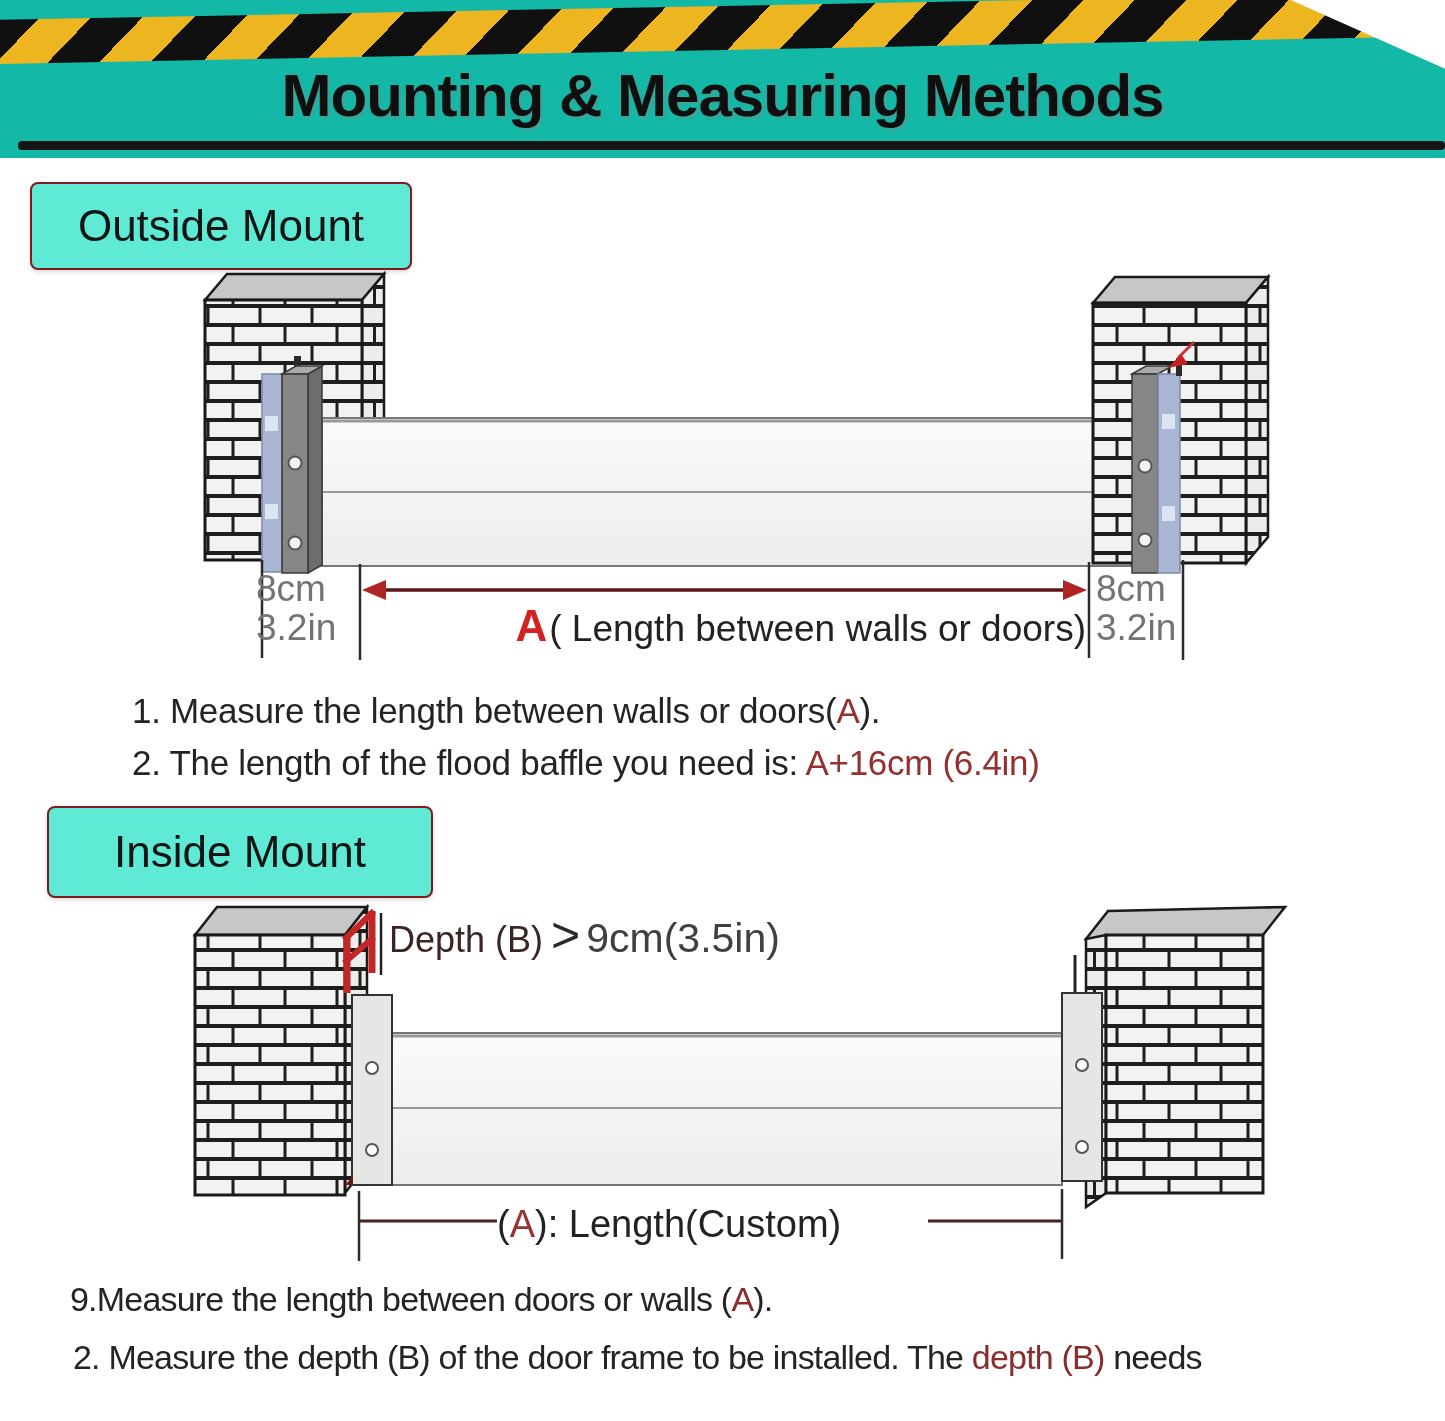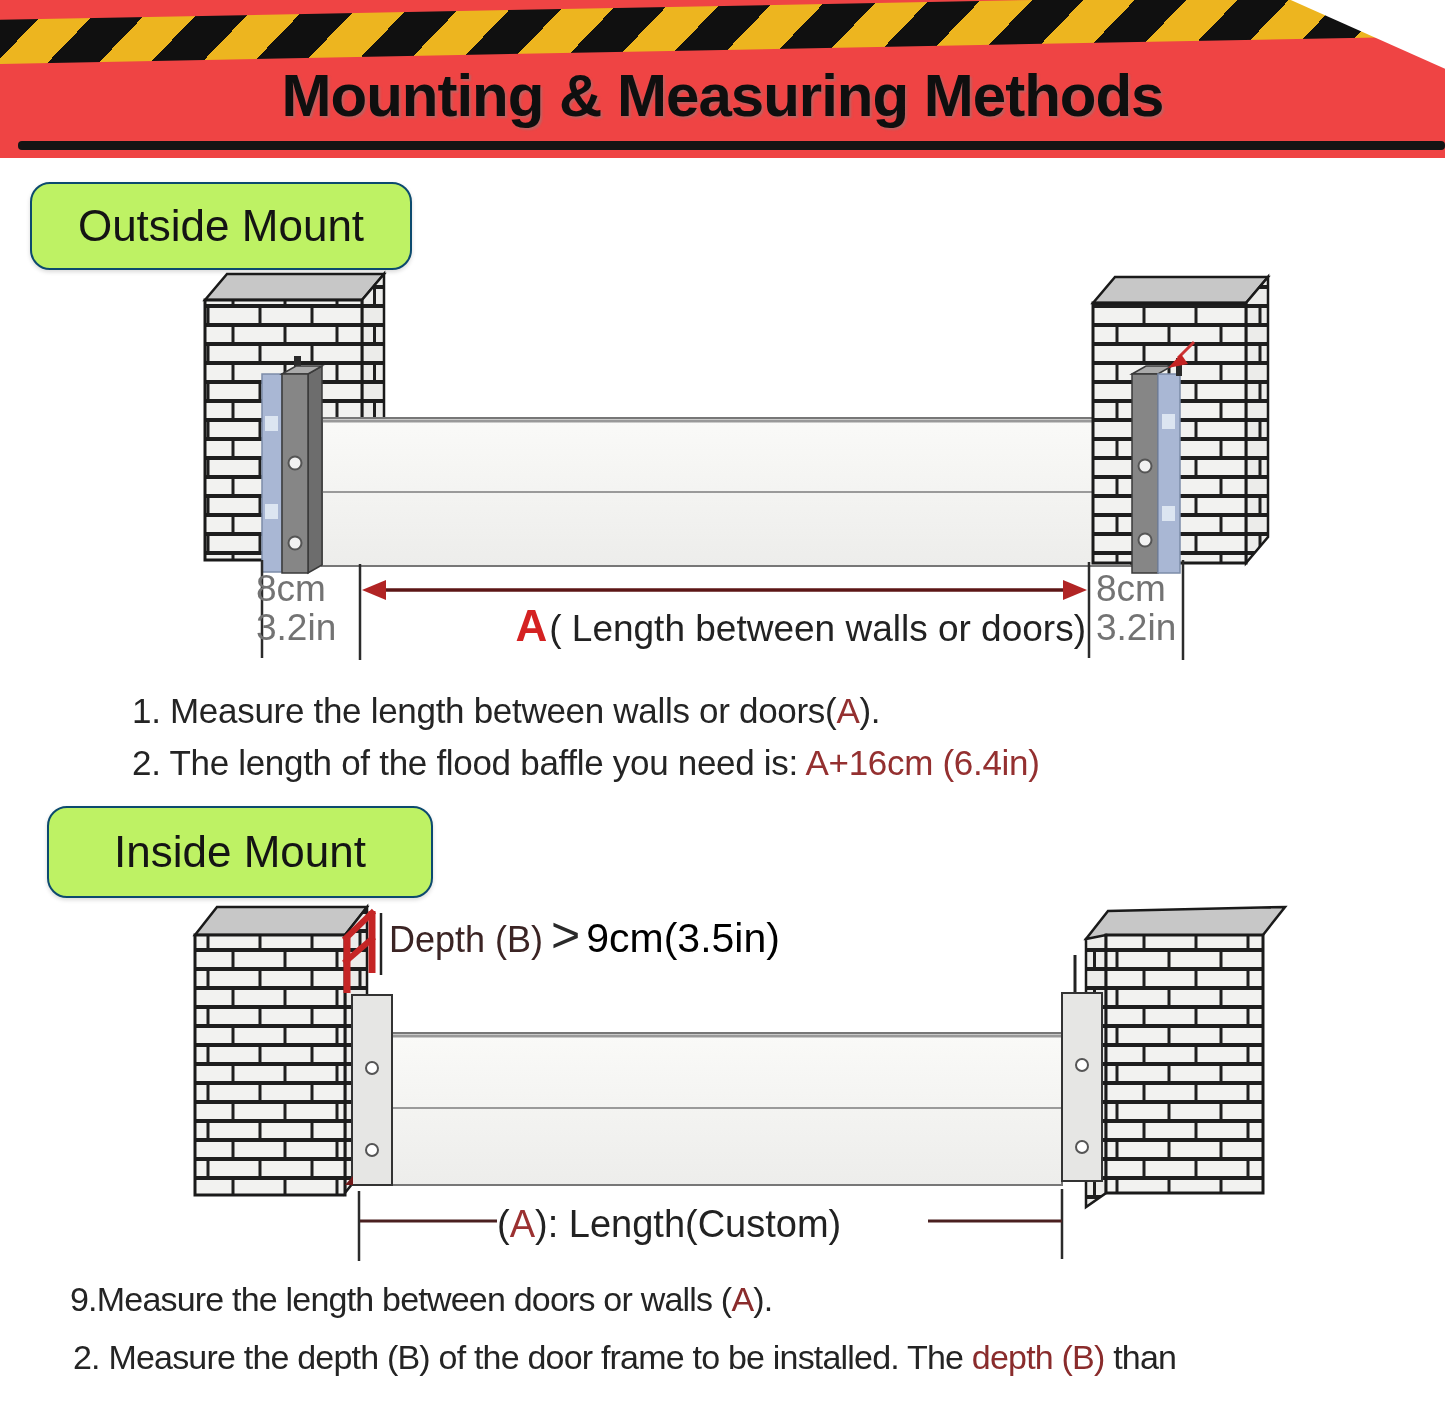--- a/index.html
+++ b/index.html
@@ -1,39 +1,39 @@
 <!DOCTYPE html>
 <html><head>
 <meta charset="utf-8">
 <style>
   html,body{margin:0;padding:0;background:#ffffff;}
   .page{
     position:relative;width:1445px;height:1421px;background:#ffffff;overflow:hidden;
     font-family:"Liberation Sans","DejaVu Sans",sans-serif;color:#242424;
   }
   
-  .banner{position:absolute;top:0;left:0;width:1445px;height:158px;background:#ef4444;}
+  .banner{position:absolute;top:0;left:0;width:1445px;height:158px;background:#14b8a6;}
   .stripes{
     position:absolute;top:6px;left:-14px;right:-14px;height:44px;
     background:repeating-linear-gradient(135deg,#101010 0 37px,#edb51f 37px 74px);
     transform:rotate(-1.1deg);
   }
   .wedge{
     position:absolute;top:-40px;right:-70px;width:280px;height:74px;background:#ffffff;
     transform:rotate(24deg);
   }
   .title{
     position:absolute;top:54px;left:0;right:0;height:84px;line-height:84px;text-align:center;
     font-size:60px;font-weight:bold;letter-spacing:-1px;color:#0f0f0f;
     text-shadow:2px 2px 2px rgba(130,130,130,.45);
   }
   .title-bar{position:absolute;top:141px;left:18px;right:0;height:9px;background:#141414;border-radius:4px;}
   
   .badge{
-    position:absolute;background:#bef264;border:2px solid #0c4a6e;border-radius:20px;
+    position:absolute;background:#5eead4;border:2px solid #7f1d1d;border-radius:8px;
     color:#141414;text-align:center;font-size:44px;
     display:flex;align-items:center;justify-content:center;
     box-shadow:0 2px 4px rgba(0,0,0,.15);
   }
   .badge.outside{left:30px;top:182px;width:378px;height:84px;}
   .badge.inside{left:27px;top:806px;width:382px;height:88px;margin-left:20px;}
   
   .svg-abs{position:absolute;left:0;width:1445px;}
   
   .lbl{position:absolute;white-space:nowrap;}
@@ -41,21 +41,21 @@
   .dim div{margin-bottom:2px;}
   .span-label{left:362px;top:601px;width:724px;text-align:right;font-size:37px;color:#222;}
   .span-label .em-a{color:#d42222;font-weight:bold;font-size:44px;margin-right:2px;}
   .step{font-size:35px;letter-spacing:-0.3px;color:#242424;}
   .step .em{color:#943030;}
   .bstep{font-size:34px;letter-spacing:-0.8px;color:#242424;}
   .bstep .em{color:#8a2c2c;}
   .depth-label{left:389px;top:906px;display:flex;align-items:baseline;}
   .depth-label .pre{font-size:36px;color:#3b2424;}
   .depth-label .gt{font-size:50px;color:#2a2a2a;margin:0 6px 0 8px;}
-  .depth-label .em{font-size:41px;color:#000000;}
+  .depth-label .em{font-size:41px;color:#404040;}
   .len-label{left:497px;top:1203px;width:433px;font-size:38px;color:#222;}
   .len-label .em{color:#9b3131;}
 </style>
 </head>
 <body>
 
 <div class="page">
 
   <div class="banner">
     <div class="stripes"></div>
@@ -240,16 +240,16 @@
     <span class="gt">&gt;</span>
     <span class="em">9cm(3.5in)</span>
   </div>
   <div class="lbl len-label">
     <span>(</span><span class="em">A</span><span>): Length(Custom)</span>
   </div>
   <div class="lbl bstep" style="left:70px;top:1280px">
     <span>9.Measure the length between doors or walls (</span><span class="em">A</span><span>).</span>
   </div>
   <div class="lbl bstep" style="left:73px;top:1338px">
-    <span>2. Measure the depth (B) of the door frame to be installed. The </span><span class="em">depth (B)</span><span> than</span>
+    <span>2. Measure the depth (B) of the door frame to be installed. The </span><span class="em">depth (B)</span><span> needs</span>
   </div>
 
 </div>
 
 </body></html>

